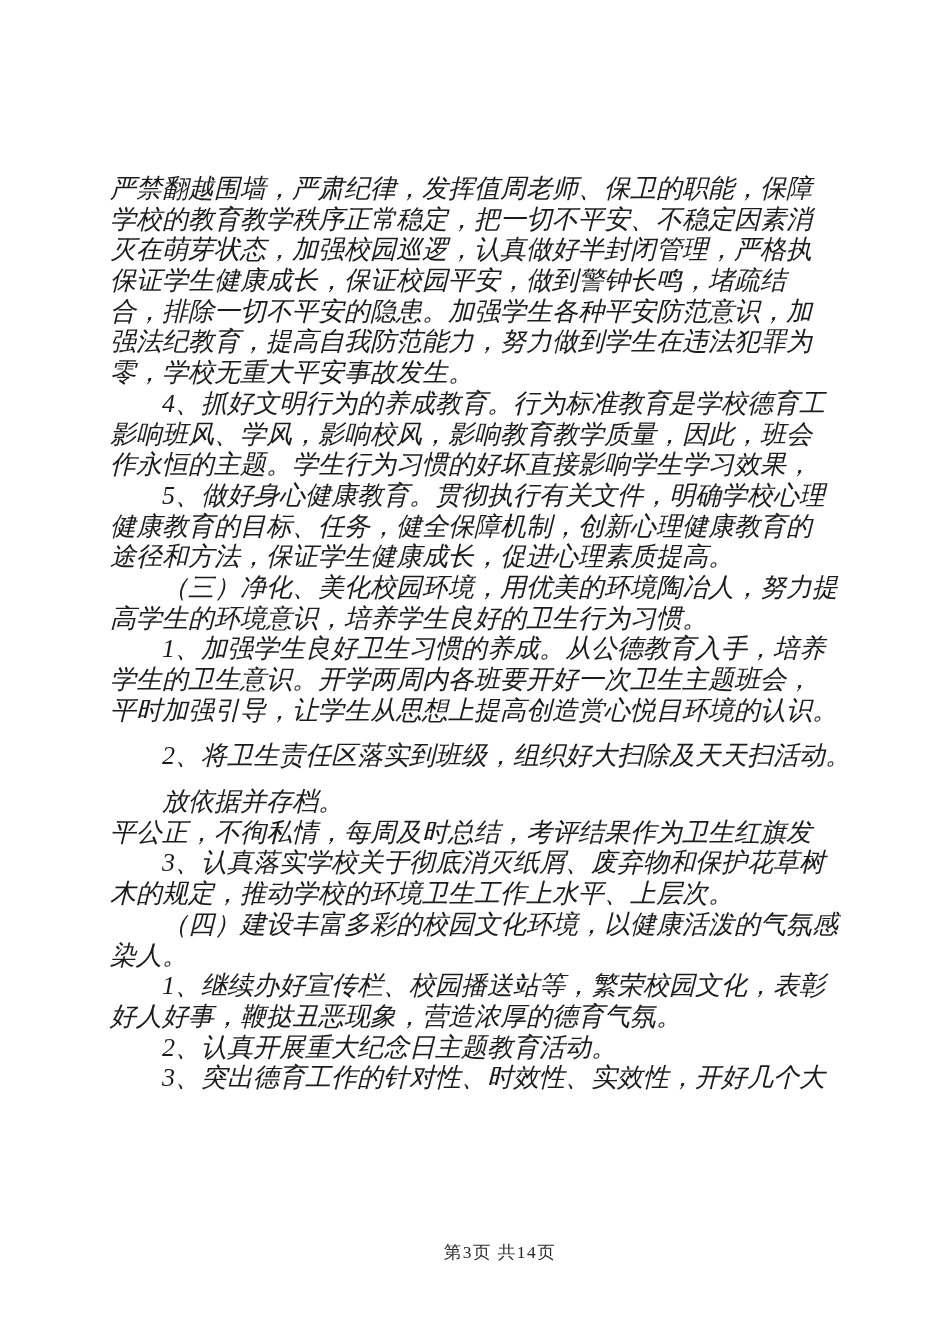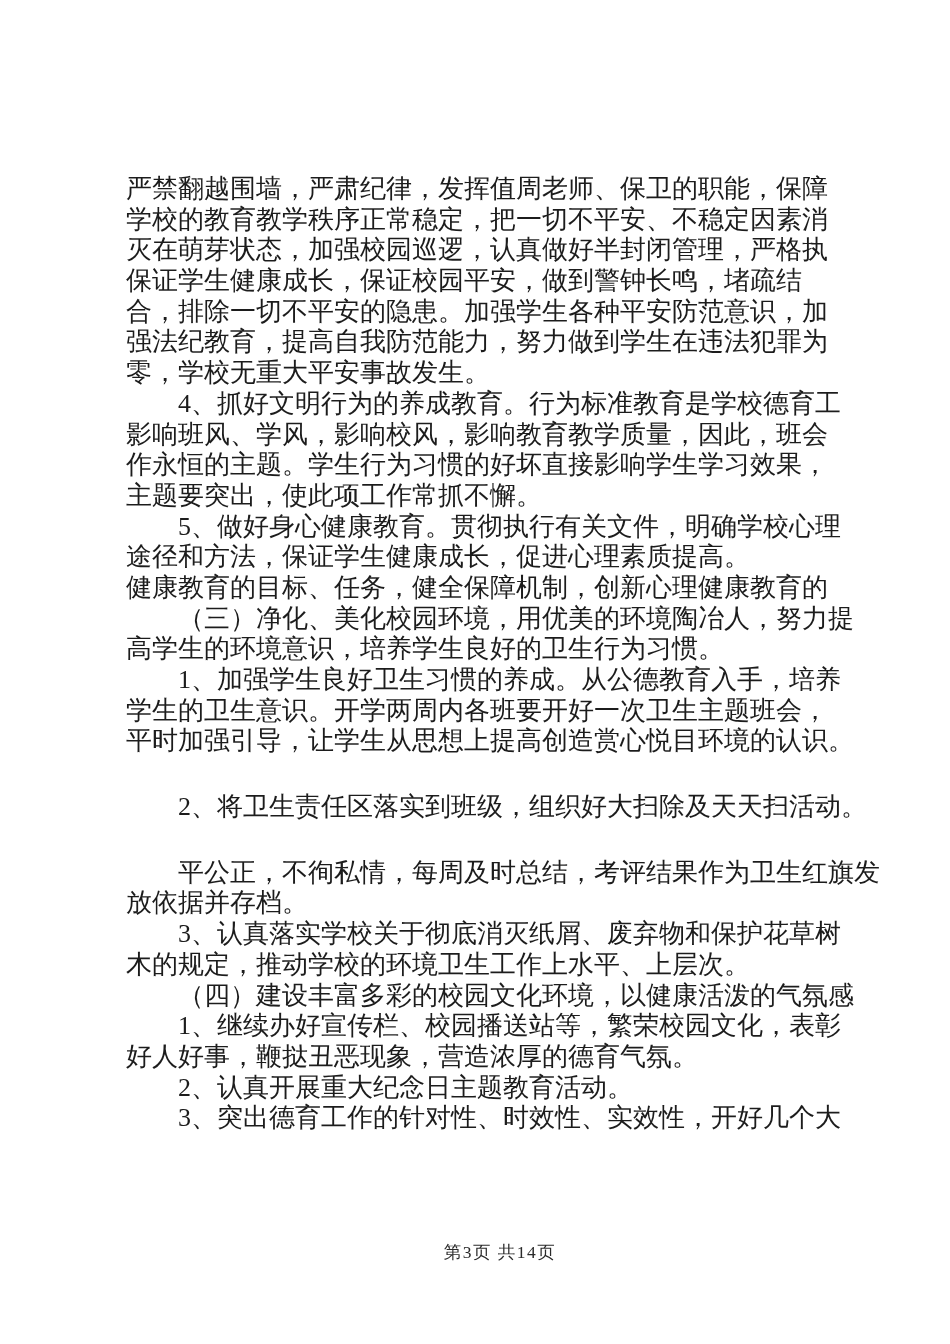--- a/index.html
+++ b/index.html
@@ -14,31 +14,32 @@
     overflow: hidden;
     font-family: "Liberation Serif", "DejaVu Serif", serif;
   }
   .page {
     position: absolute;
     inset: 0;
     background: #ffffff;
   }
   .doc-body {
     position: absolute;
-    left: 126px;
+    left: 110px;
     top: 174px;
     width: 712px;
     color: #1c1c1c;
+    font-style: italic;
   }
   .para {
     margin: 0;
     padding: 0;
   }
   .para.space-before {
-    margin-top: 35px;
+    margin-top: 15px;
   }
   .line {
     height: 30.7px;
     line-height: 30.7px;
     font-size: 26px;
     letter-spacing: 0px;
     white-space: nowrap;
     overflow: visible;
     color: #1c1c1c;
   }
@@ -69,49 +70,49 @@
         <div class="line">灭在萌芽状态，加强校园巡逻，认真做好半封闭管理，严格执</div>
         <div class="line">保证学生健康成长，保证校园平安，做到警钟长鸣，堵疏结</div>
         <div class="line">合，排除一切不平安的隐患。加强学生各种平安防范意识，加</div>
         <div class="line">强法纪教育，提高自我防范能力，努力做到学生在违法犯罪为</div>
         <div class="line">零，学校无重大平安事故发生。</div>
       </div>
       <div class="para indent">
         <div class="line">4、抓好文明行为的养成教育。行为标准教育是学校德育工</div>
         <div class="line">影响班风、学风，影响校风，影响教育教学质量，因此，班会</div>
         <div class="line">作永恒的主题。学生行为习惯的好坏直接影响学生学习效果，</div>
-        <div class="line">主题要突出，使此项工作常抓不懈。</div>
       </div>
       <div class="para indent">
         <div class="line">5、做好身心健康教育。贯彻执行有关文件，明确学校心理</div>
+        <div class="line">健康教育的目标、任务，健全保障机制，创新心理健康教育的</div>
         <div class="line">途径和方法，保证学生健康成长，促进心理素质提高。</div>
-        <div class="line">健康教育的目标、任务，健全保障机制，创新心理健康教育的</div>
       </div>
       <div class="para indent">
         <div class="line">（三）净化、美化校园环境，用优美的环境陶冶人，努力提</div>
         <div class="line">高学生的环境意识，培养学生良好的卫生行为习惯。</div>
       </div>
       <div class="para indent">
         <div class="line">1、加强学生良好卫生习惯的养成。从公德教育入手，培养</div>
         <div class="line">学生的卫生意识。开学两周内各班要开好一次卫生主题班会，</div>
         <div class="line">平时加强引导，让学生从思想上提高创造赏心悦目环境的认识。</div>
       </div>
       <div class="para indent space-before">
         <div class="line">2、将卫生责任区落实到班级，组织好大扫除及天天扫活动。</div>
       </div>
       <div class="para indent space-before">
+        <div class="line">放依据并存档。</div>
         <div class="line">平公正，不徇私情，每周及时总结，考评结果作为卫生红旗发</div>
-        <div class="line">放依据并存档。</div>
       </div>
       <div class="para indent">
         <div class="line">3、认真落实学校关于彻底消灭纸屑、废弃物和保护花草树</div>
         <div class="line">木的规定，推动学校的环境卫生工作上水平、上层次。</div>
       </div>
       <div class="para indent">
         <div class="line">（四）建设丰富多彩的校园文化环境，以健康活泼的气氛感</div>
+        <div class="line">染人。</div>
       </div>
       <div class="para indent">
         <div class="line">1、继续办好宣传栏、校园播送站等，繁荣校园文化，表彰</div>
         <div class="line">好人好事，鞭挞丑恶现象，营造浓厚的德育气氛。</div>
       </div>
       <div class="para indent">
         <div class="line">2、认真开展重大纪念日主题教育活动。</div>
       </div>
       <div class="para indent">
         <div class="line">3、突出德育工作的针对性、时效性、实效性，开好几个大</div>

